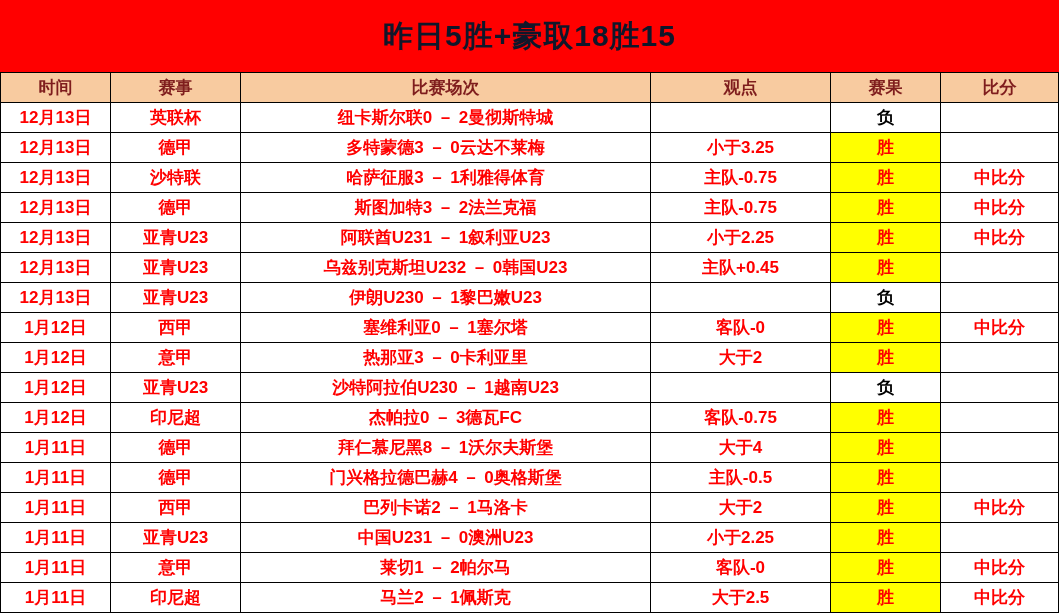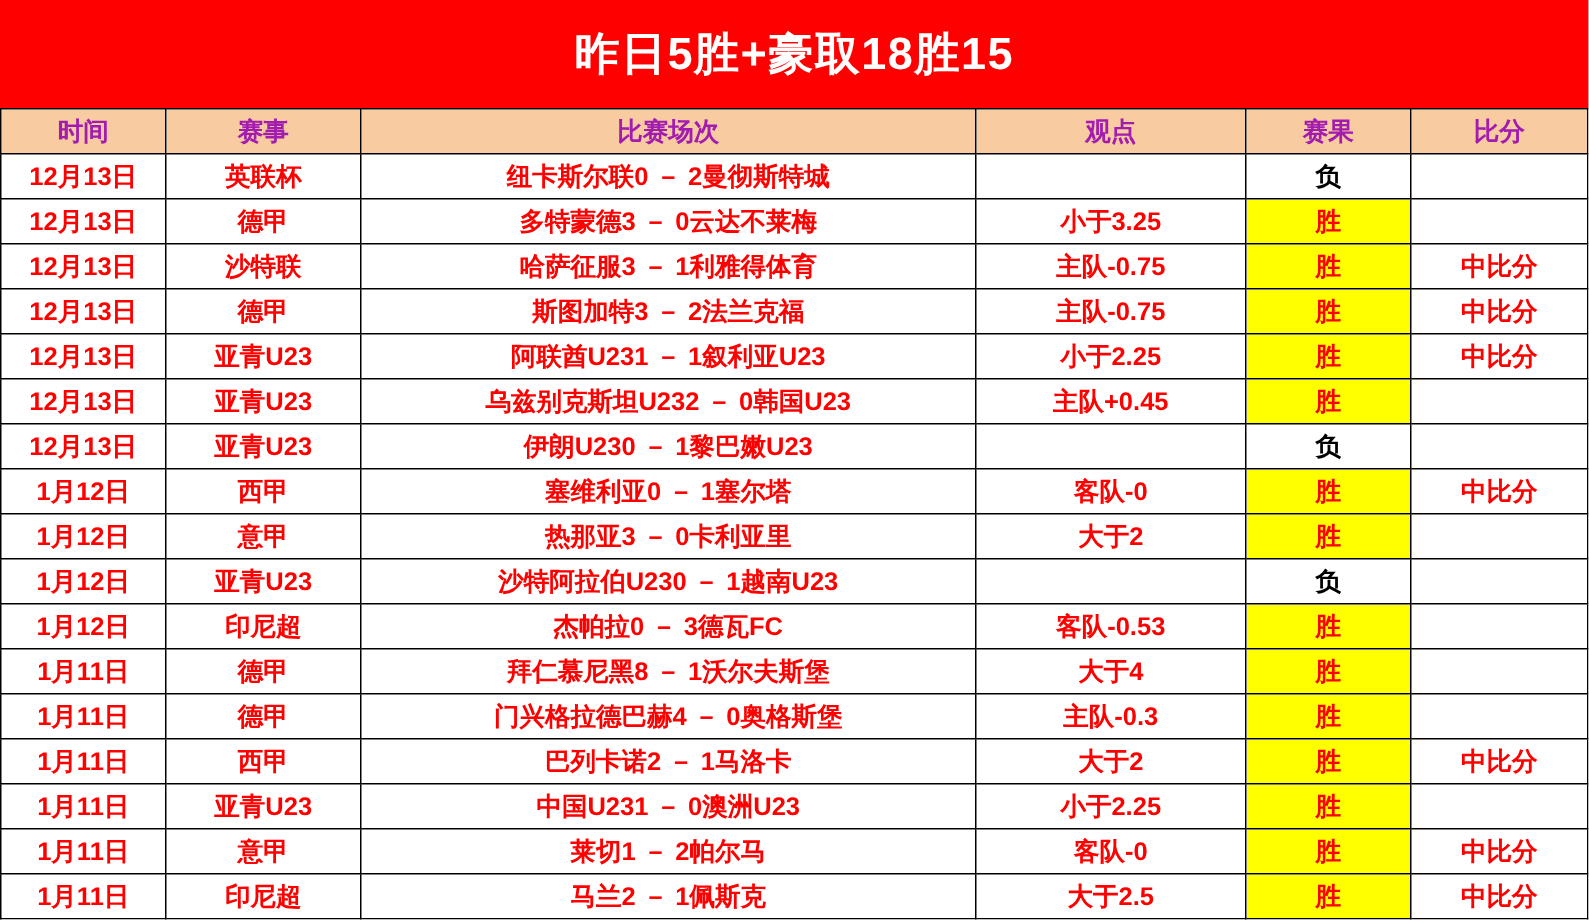--- a/index.html
+++ b/index.html
@@ -14,21 +14,21 @@
     overflow: hidden;
   }
   .sheet {
     width: 1059px;
     height: 613px;
     position: relative;
     box-sizing: border-box;
   }
   .title-bar {
     background: #FF0000;
-    color: #ffffff;
+    color: #0f172a;
     height: 72px;
     display: flex;
     align-items: center;
     justify-content: center;
     font-size: 30px;
     font-weight: bold;
     letter-spacing: 1px;
     border: 1px solid #FF0000;
     box-sizing: border-box;
   }
@@ -44,21 +44,21 @@
     vertical-align: middle;
     font-size: 17px;
     font-weight: bold;
     height: 29px;
     line-height: 29px;
     overflow: hidden;
     white-space: nowrap;
   }
   thead th {
     background: #F8CBA0;
-    color: #a21caf;
+    color: #7f1d1d;
     font-size: 18px;
   }
   tbody td {
     color: #FF0000;
     background: #ffffff;
   }
   td.result-win {
     background: #FFFF00;
     color: #FF0000;
   }
@@ -177,37 +177,37 @@
           <td>亚青U23</td>
           <td>沙特阿拉伯U230 － 1越南U23</td>
           <td></td>
           <td class="result-lose">负</td>
           <td></td>
         </tr>
         <tr>
           <td>1月12日</td>
           <td>印尼超</td>
           <td>杰帕拉0 － 3德瓦FC</td>
-          <td>客队-0.53</td>
+          <td>客队-0.75</td>
           <td class="result-win">胜</td>
           <td></td>
         </tr>
         <tr>
           <td>1月11日</td>
           <td>德甲</td>
           <td>拜仁慕尼黑8 － 1沃尔夫斯堡</td>
           <td>大于4</td>
           <td class="result-win">胜</td>
           <td></td>
         </tr>
         <tr>
           <td>1月11日</td>
           <td>德甲</td>
           <td>门兴格拉德巴赫4 － 0奥格斯堡</td>
-          <td>主队-0.3</td>
+          <td>主队-0.5</td>
           <td class="result-win">胜</td>
           <td></td>
         </tr>
         <tr>
           <td>1月11日</td>
           <td>西甲</td>
           <td>巴列卡诺2 － 1马洛卡</td>
           <td>大于2</td>
           <td class="result-win">胜</td>
           <td>中比分</td>

